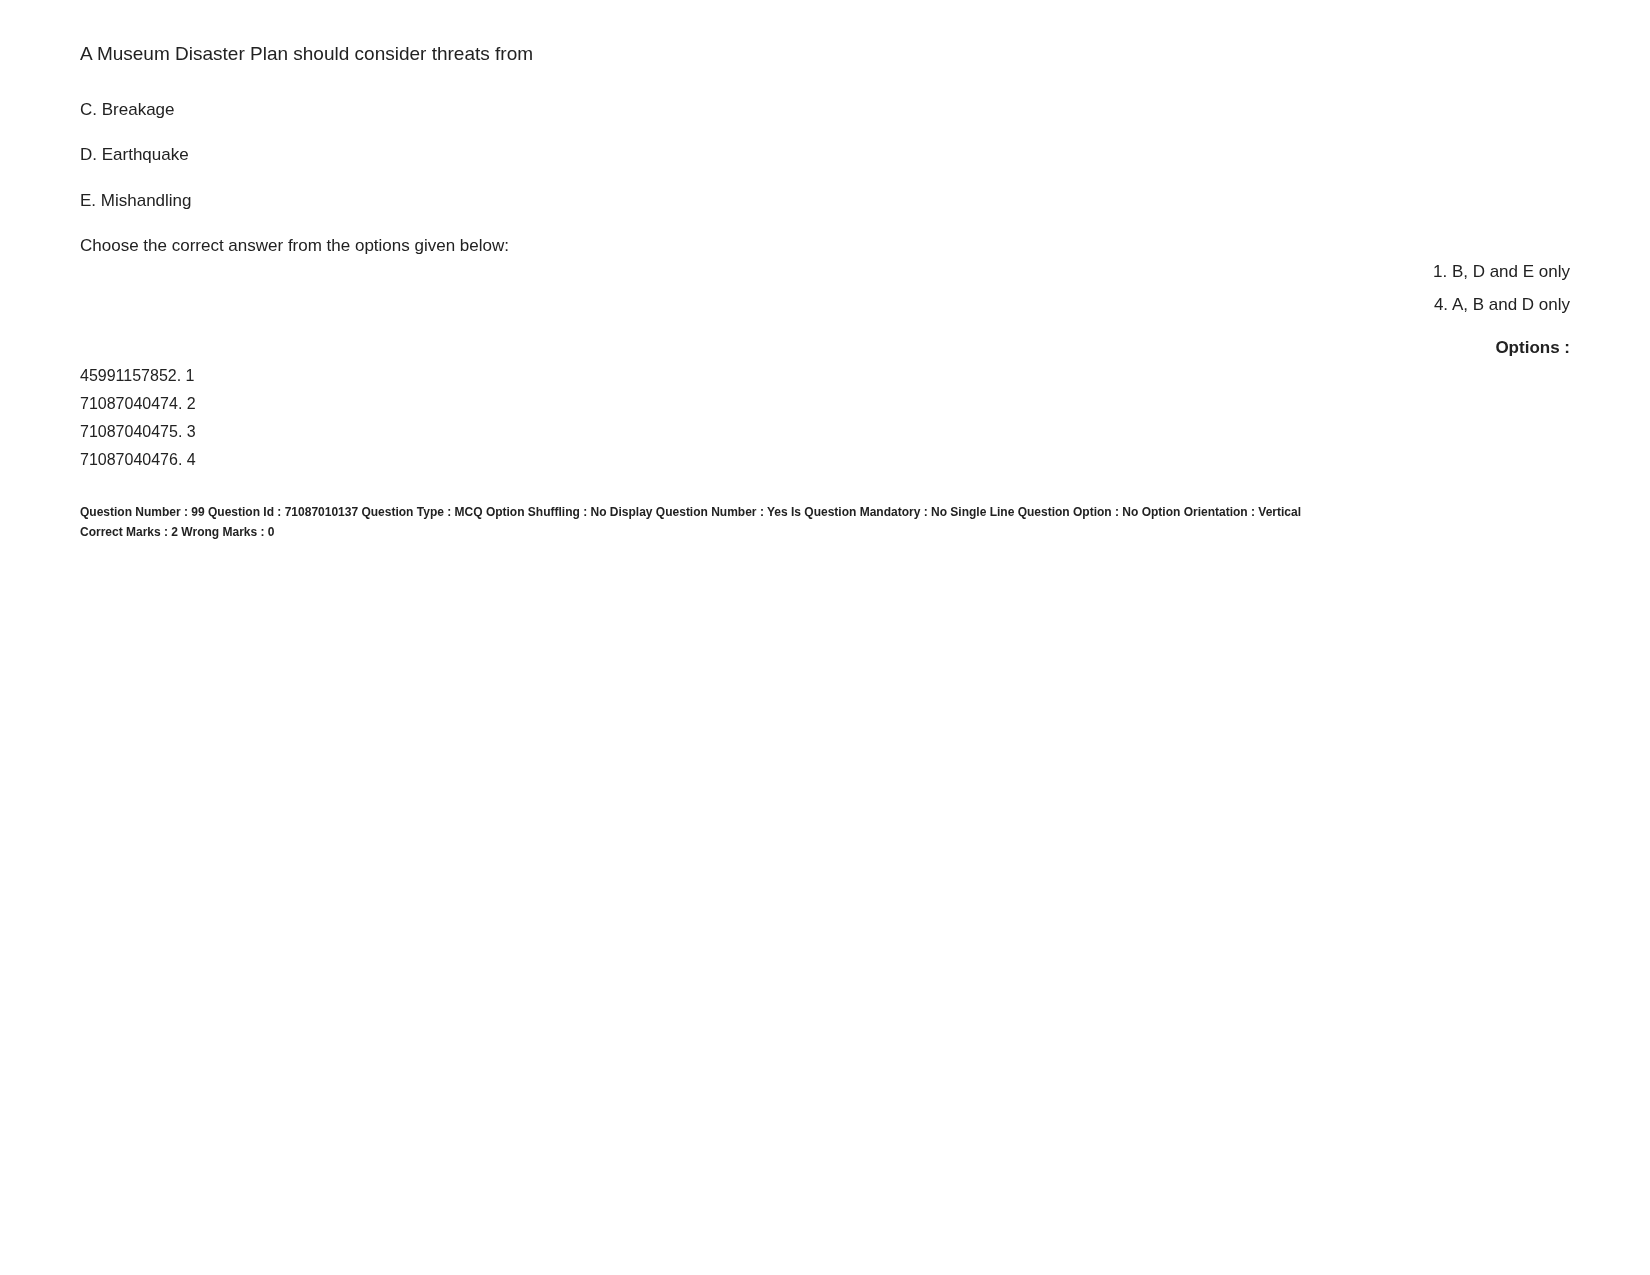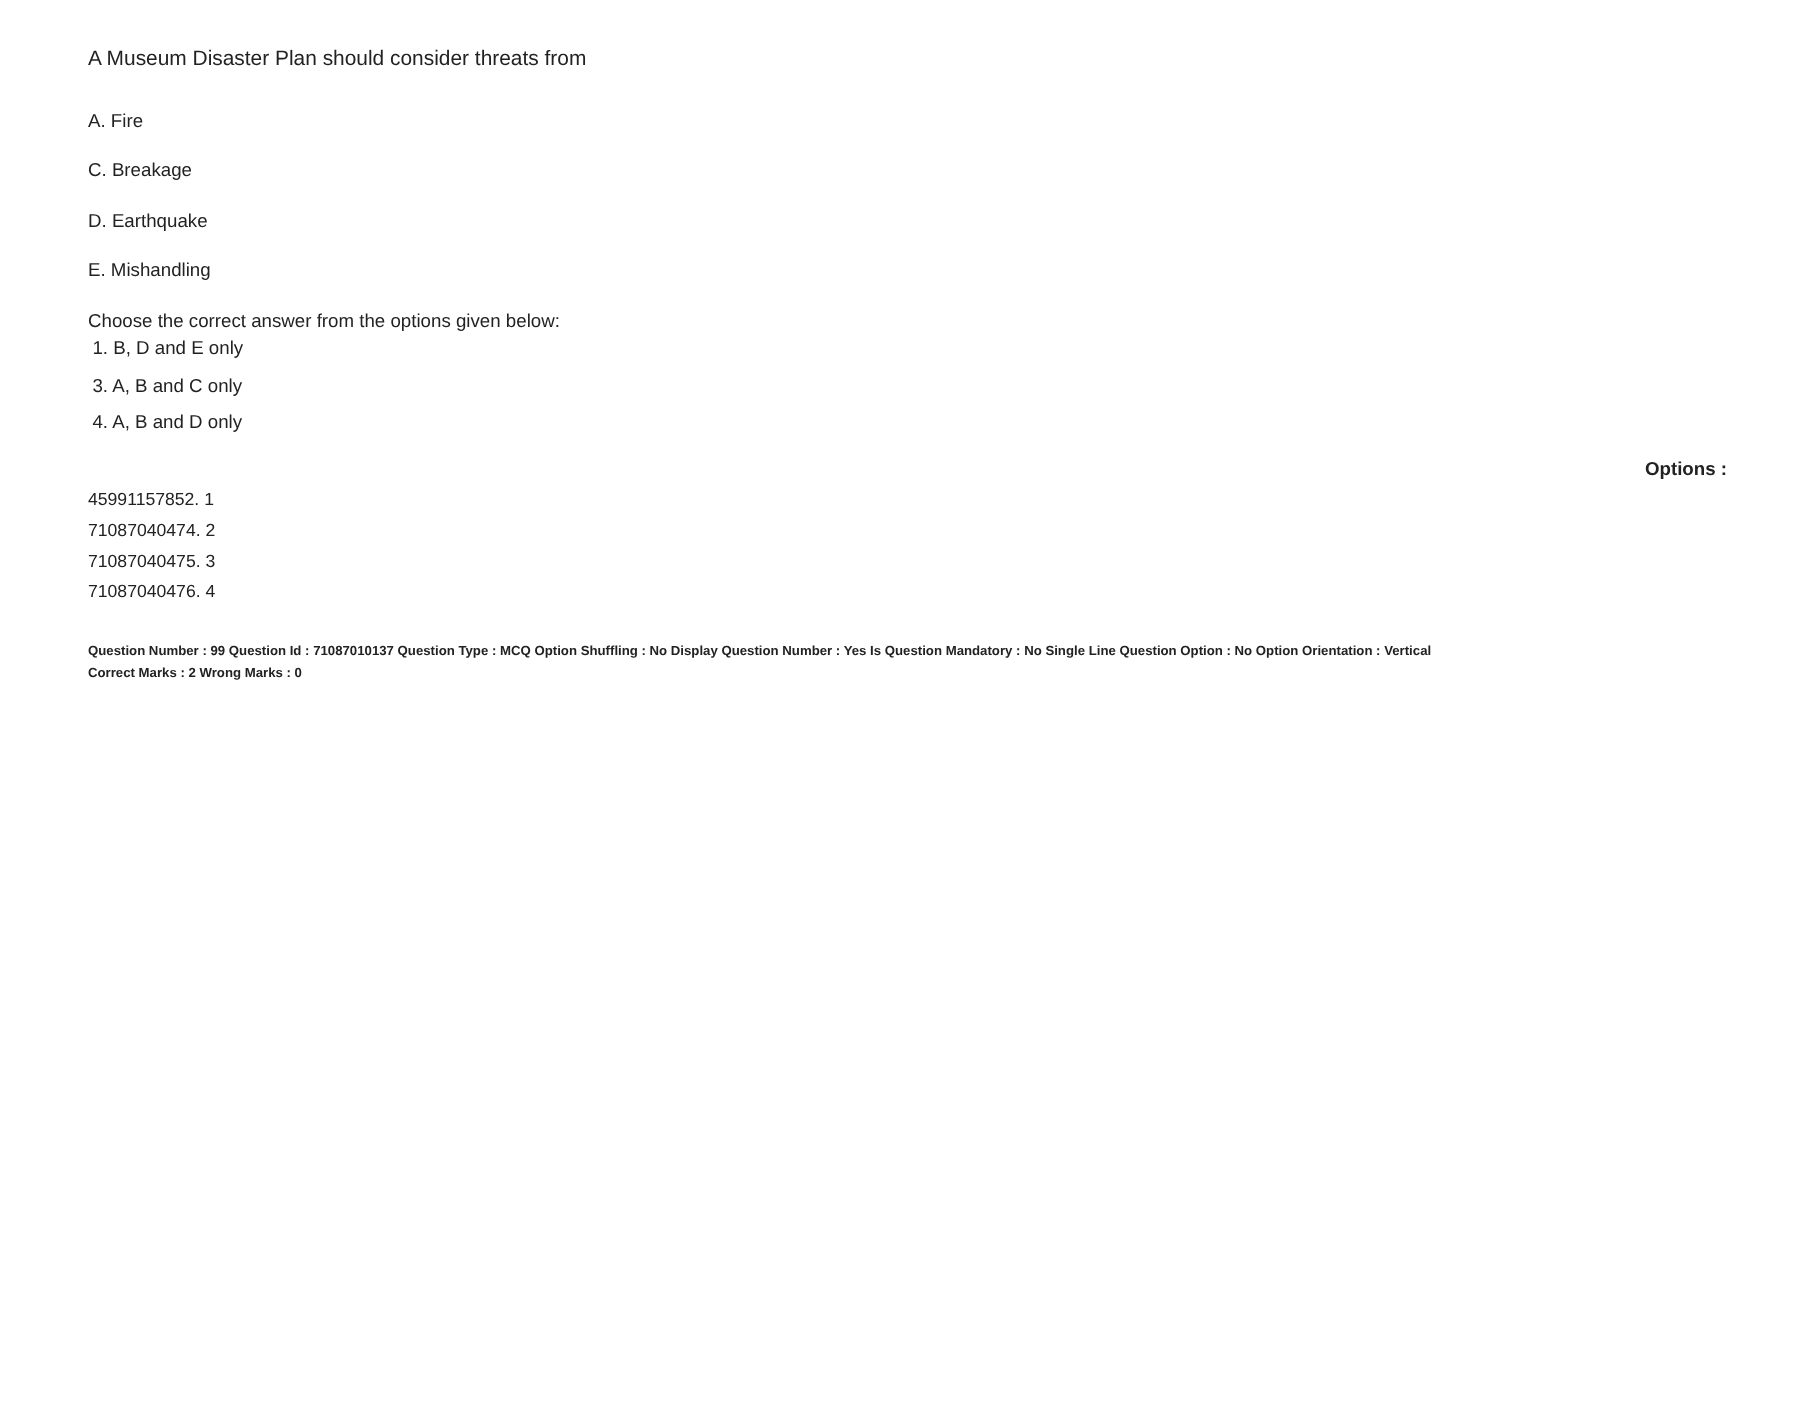--- a/index.html
+++ b/index.html
@@ -32,20 +32,21 @@
       line-height: 1.5;
     }
     .answer-options {
       margin-bottom: 20px;
     }
     .answer-option {
       font-size: 17px;
       margin-bottom: 8px;
       padding-left: 4px;
       line-height: 1.5;
+      text-align: right;
     }
     .options-label {
       font-size: 17px;
       font-weight: bold;
       margin-bottom: 6px;
       text-align: right;
     }
     .option-id-item {
       font-size: 16px;
       margin-bottom: 4px;
@@ -59,37 +60,33 @@
     }
   </style>
 </head>
 <body>
 
 <div>
 
   <p class="question-text">A Museum Disaster Plan should consider threats from</p>
 
   <div class="option-item">
-    <span>A. Fire</span>
-  </div>
-  <div class="option-item">
     <span>C. Breakage</span>
   </div>
   <div class="option-item">
     <span>D. Earthquake</span>
   </div>
   <div class="option-item">
     <span>E. Mishandling</span>
   </div>
 
   <p class="choose-text">Choose the correct answer from the options given below:</p>
 
   <div class="answer-options">
     <div class="answer-option"><span>1.</span> <span>B, D and E only</span></div>
-    <div class="answer-option"><span>3.</span> <span>A, B and C only</span></div>
     <div class="answer-option"><span>4.</span> <span>A, B and D only</span></div>
   </div>
 
   <div class="options-label">Options :</div>
 
   <div class="option-id-item">45991157852. 1</div>
   <div class="option-id-item">71087040474. 2</div>
   <div class="option-id-item">71087040475. 3</div>
   <div class="option-id-item">71087040476. 4</div>
 

